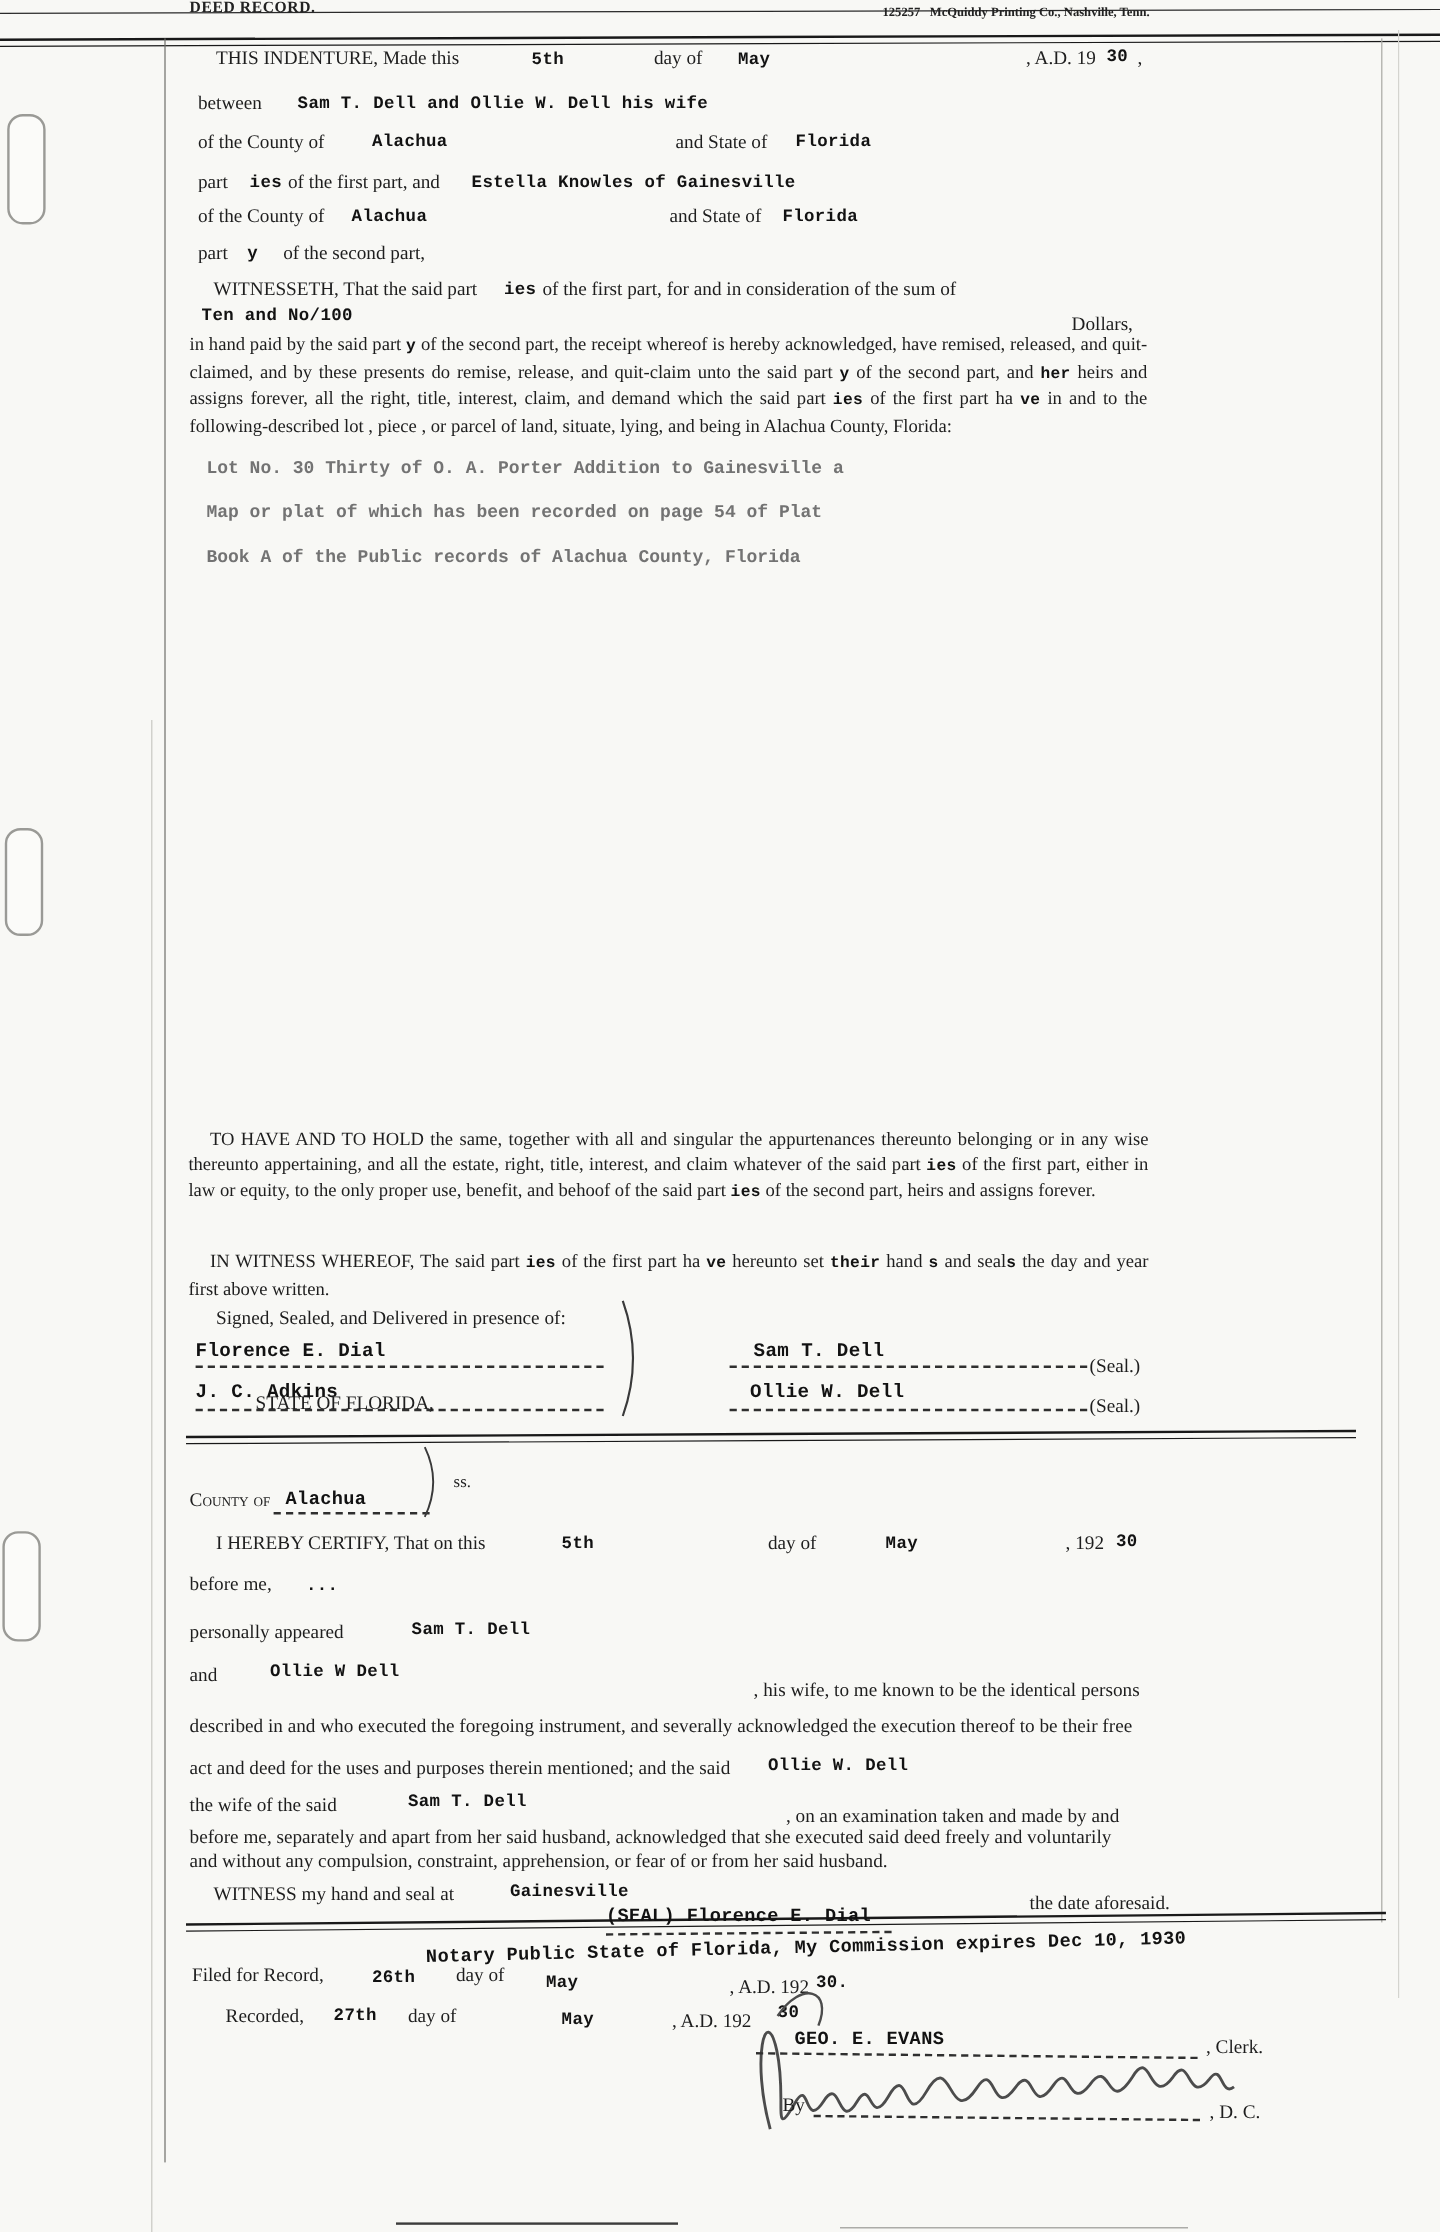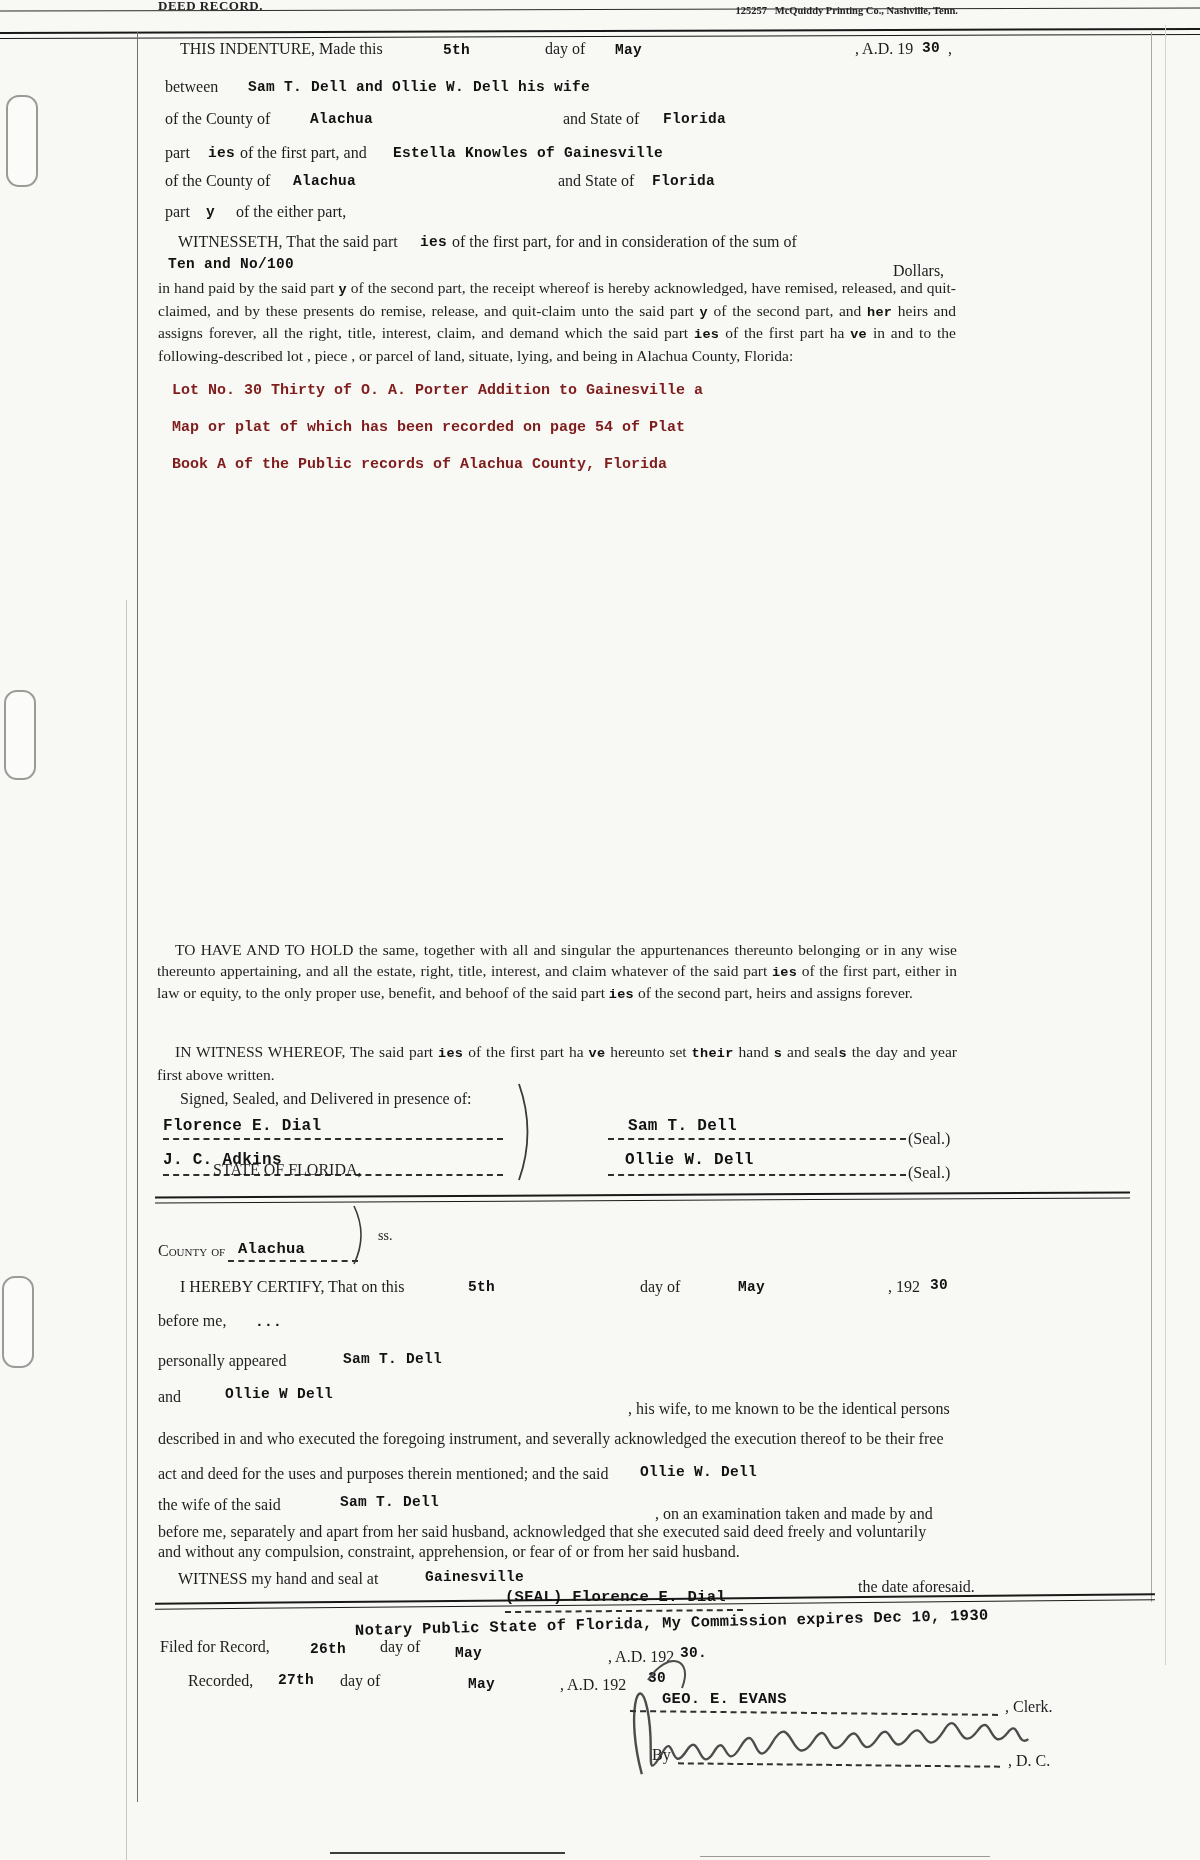--- a/index.html
+++ b/index.html
@@ -15,21 +15,21 @@
   .hdr-title{font-family:"Liberation Serif",serif;font-weight:700;font-size:13px;letter-spacing:.5px;color:#222;}
   .hdr-printer{font-family:"Liberation Serif",serif;font-weight:700;font-size:10.5px;color:#222;white-space:nowrap;}
   .rule{border-top:1.5px solid #2a2a2a;height:0;}
   .dbl{height:4px;border-top:2px solid #191919;border-bottom:1.5px solid #191919;}
   .vline{width:0;border-left:1px solid #8a8a8a;}
   .dash{height:0;border-bottom:2px dashed #2f2f2f;}
   .para{font-family:"Liberation Serif",serif;font-size:15.5px;line-height:20.5px;text-align:justify;color:#1e1e1e;}
   .para .type{font-size:13.5px;}
   .para .seg-print{white-space:normal;}
   .hole{border:2px solid #9a9a96;background:#fbfbf9;border-radius:13px;}
-  .typedline{font-family:"Liberation Mono","DejaVu Sans Mono",monospace;font-weight:700;font-size:15px;color:#7f1d1d;white-space:nowrap;line-height:37px;}
+  .typedline{font-family:"Liberation Mono","DejaVu Sans Mono",monospace;font-weight:700;font-size:15px;color:#737373;white-space:nowrap;line-height:37px;}
   svg{display:block;}
 </style>
 </head>
 <body>
 
 <div class="page">
 
   <div class="hole a" style="left:6px;top:95px;width:28px;height:88px;"></div>
   <div class="hole a" style="left:4px;top:690px;width:28px;height:86px;"></div>
   <div class="hole a" style="left:2px;top:1276px;width:28px;height:88px;"></div>
@@ -68,21 +68,21 @@
   <span class="print a" style="left:240px;top:144px;">of the first part, and</span>
   <span class="type a" style="left:393px;top:145px;">Estella Knowles of Gainesville</span>
 
   <span class="print a" style="left:165px;top:172px;">of the County of</span>
   <span class="type a" style="left:293px;top:173px;">Alachua</span>
   <span class="print a" style="left:558px;top:172px;">and State of</span>
   <span class="type a" style="left:652px;top:173px;">Florida</span>
 
   <span class="print a" style="left:165px;top:203px;">part</span>
   <span class="type a" style="left:206px;top:204px;">y</span>
-  <span class="print a" style="left:236px;top:203px;">of the either part,</span>
+  <span class="print a" style="left:236px;top:203px;">of the second part,</span>
 
   <span class="print a" style="left:178px;top:233px;">WITNESSETH, That the said part</span>
   <span class="type a" style="left:420px;top:234px;">ies</span>
   <span class="print a" style="left:452px;top:233px;">of the first part, for and in consideration of the sum of</span>
   <span class="type a" style="left:168px;top:256px;">Ten and No/100</span>
   <span class="print a" style="left:893px;top:262px;">Dollars,</span>
 
   <div class="para a" style="left:158px;top:278px;width:798px;"><span class="seg-print">in hand paid by the said part </span><span class="type">y</span><span class="seg-print"> of the second part, the receipt whereof is hereby acknowledged, have remised, released, and quit-claimed, and by these presents do remise, release, and quit-claim unto the said part </span><span class="type">y</span><span class="seg-print"> of the second part, and </span><span class="type">her</span><span class="seg-print"> heirs and assigns forever, all the right, title, interest, claim, and demand which the said part </span><span class="type">ies</span><span class="seg-print"> of the first part ha </span><span class="type">ve</span><span class="seg-print"> in and to the following-described lot , piece , or parcel of land, situate, lying, and being in Alachua County, Florida:</span></div>
 
   <div class="typedline a" style="left:172px;top:372px;">

